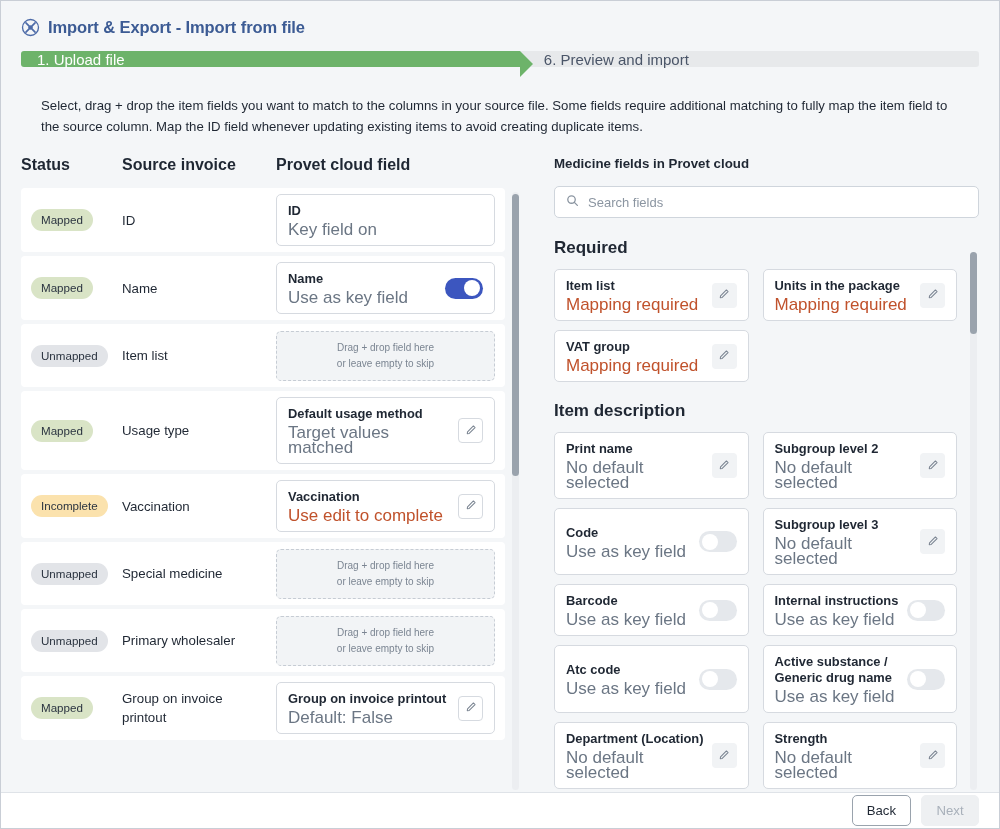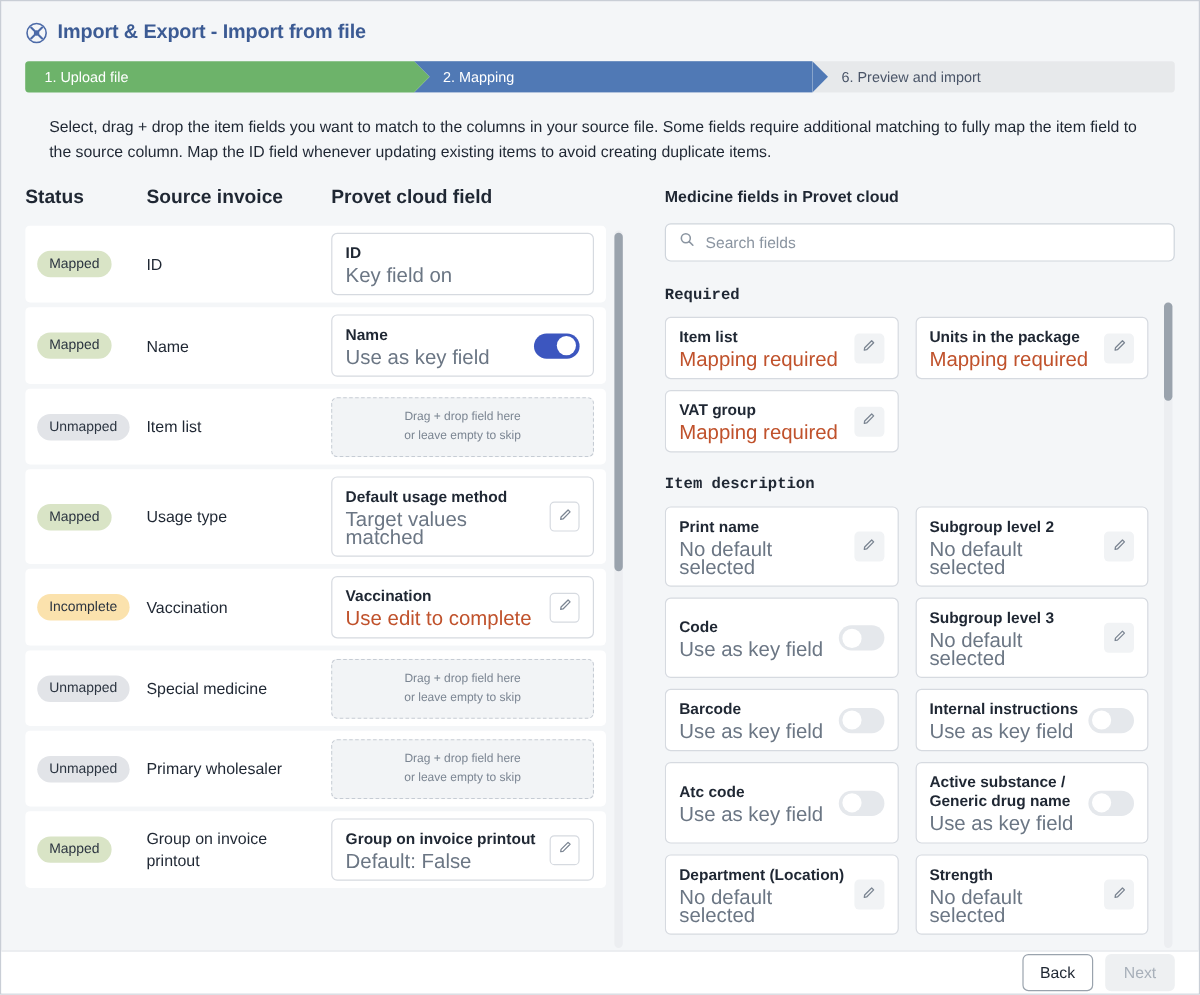--- a/index.html
+++ b/index.html
@@ -23,24 +23,24 @@
   .title-row { display: flex; align-items: center; gap: 8px; }
   .title-icon { width: 19px; height: 19px; flex: 0 0 19px; color: #4d6ba8; }
   .page-title {
     font-size: 16.5px; font-weight: bold; color: #3c5b94;
     letter-spacing: -0.1px;
   }
 
   
   .stepper { display: flex; margin: 14px 0 0 0; height: 26px; }
   .step {
-    position: relative; flex: 1 1 0; height: 26px;
+    position: relative; flex: 1 1 0; height: 16px;
     display: flex; align-items: center;
     padding-left: 16px;
-    font-size: 12px; color: #ffffff; white-space: nowrap;
+    font-size: 15px; color: #ffffff; white-space: nowrap;
   }
   .step.s1 { background: #6db36a; border-radius: 3px 0 0 3px; flex-grow: 1.42; }
   .step.s2 { background: #5079b5; flex-grow: 1.42; }
   .step.s3 { background: #e7e9eb; color: #4a5568; border-radius: 0 3px 3px 0; flex-grow: 1.28; }
   .step.s1::after, .step.s2::after {
     content: ""; position: absolute; right: -13px; top: 0;
     width: 0; height: 0; z-index: 3;
     border-top: 13px solid transparent;
     border-bottom: 13px solid transparent;
     border-left: 13px solid #6db36a;
@@ -152,21 +152,21 @@
     display: flex; align-items: center; padding: 0 11px; gap: 9px; margin-bottom: 20px;
   }
   .search-wrap svg { width: 13px; height: 13px; stroke: #8b95a1; fill: none; stroke-width: 1.6; flex: 0 0 13px; }
   .search-wrap input {
     border: none; outline: none; width: 100%;
     font-family: "Liberation Sans", sans-serif; font-size: 13px; color: #2b3440; background: transparent;
   }
   .search-wrap input::placeholder { color: #8b95a1; }
 
   .rp-scroll { position: relative; flex: 1 1 auto; min-height: 0; overflow: hidden; padding-right: 22px; }
-  .group-title { font-size: 13px; font-weight: bold; color: #1f2733; margin: 0 0 11px 0; font-family: Liberation Mono, monospace; }
+  .group-title { font-size: 17px; font-weight: bold; color: #1f2733; margin: 0 0 11px 0; }
   .group-title.spaced { margin-top: 19px; }
   .grid {
     display: grid; grid-template-columns: 1fr 1fr; gap: 9px 14px;
   }
   .grid .field-card { min-height: 52px; }
 
   
   .footer {
     flex: 0 0 auto; height: 36px; background: #ffffff;
     border-top: 1px solid #dfe3e8;
@@ -196,23 +196,20 @@
             <path d="M5.2 5.2 L8.3 8.3 M14.8 5.2 L11.7 8.3 M5.2 14.8 L8.3 11.7 M14.8 14.8 L11.7 11.7" stroke="#4d6ba8" stroke-width="1.8" stroke-linecap="round"></path>
           </svg>
       </span>
       <div class="page-title">Import &amp; Export - Import from file</div>
     </div>
 
     <div class="stepper">
       <div class="step s1">
         <span>1. Upload file</span>
       </div>
-      <div class="step s2">
-        <span>2. Mapping</span>
-      </div>
       <div class="step s3">
         <span>6. Preview and import</span>
       </div>
     </div>
 
     <p class="intro">Select, drag + drop the item fields you want to match to the columns in your source file. Some fields require additional matching to fully map the item field to the source column. Map the ID field whenever updating existing items to avoid creating duplicate items.</p>
   </div>
 
   <div class="body">
 

